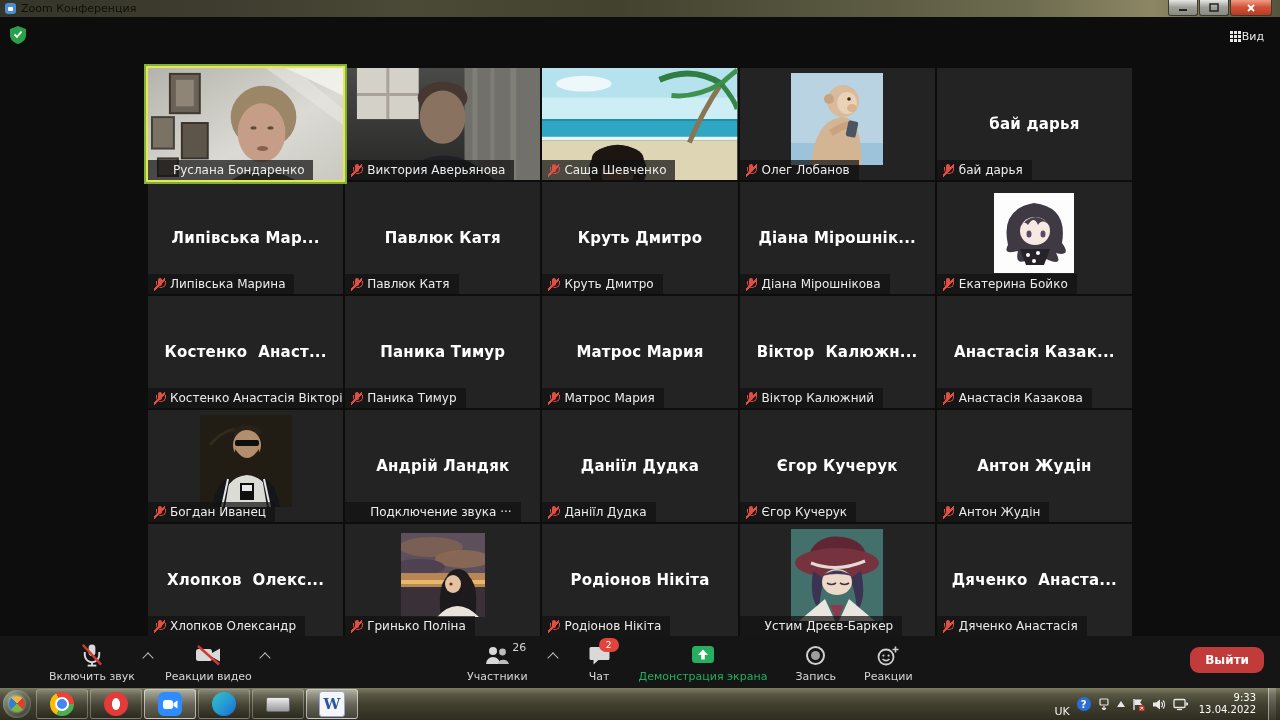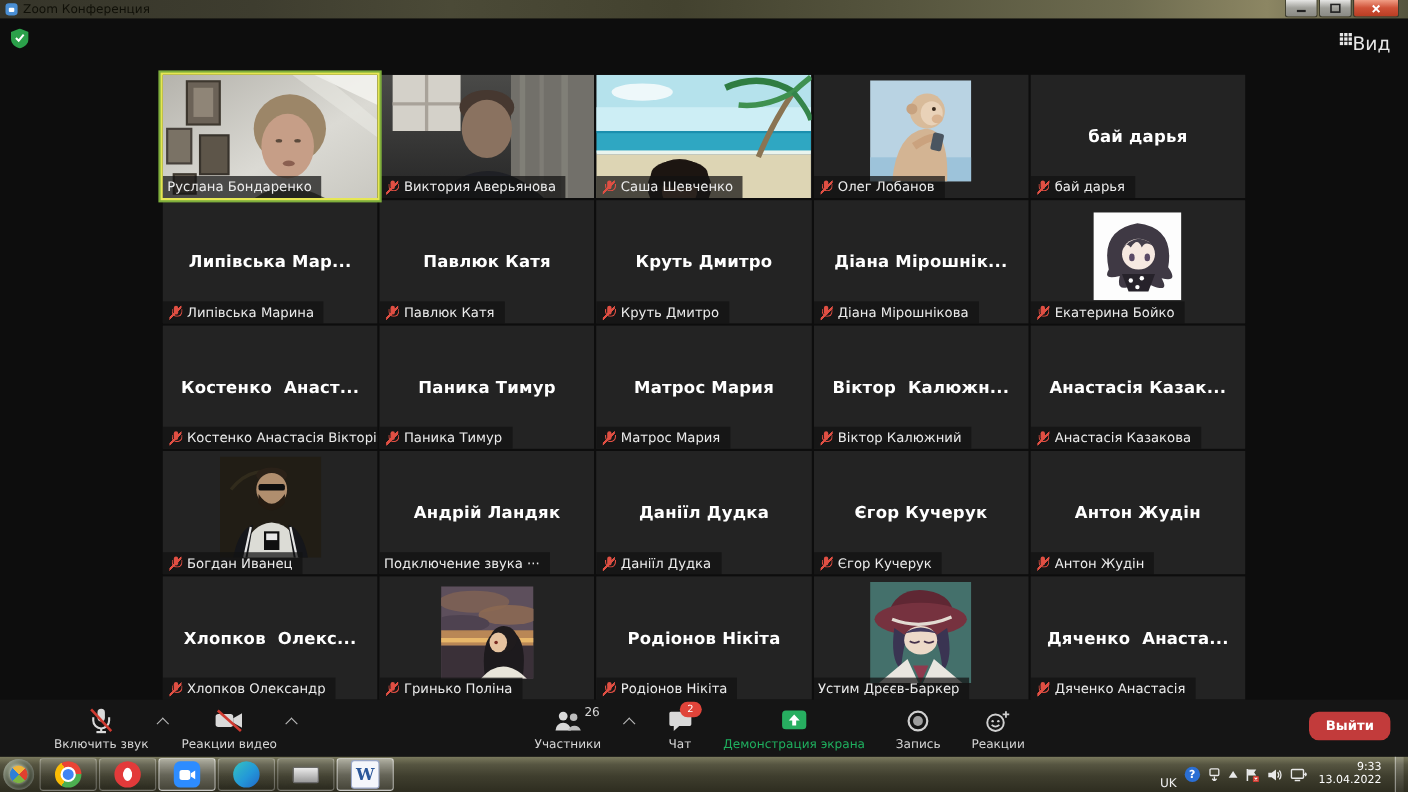--- a/index.html
+++ b/index.html
@@ -15,50 +15,50 @@
   .titlebar .ttl{position:absolute;left:21px;top:1px;font-size:11px;color:#101008;line-height:15px;}
   .winbtns{position:absolute;top:0;right:8px;display:flex;gap:1px;}
   .wbtn{width:28px;height:15px;border:1px solid #3c3b2c;border-top:none;border-radius:0 0 3px 3px;
     background:linear-gradient(#e6e6e4,#9f9f99 48%,#8a8a84);display:flex;align-items:center;justify-content:center;}
   .wbtn svg{display:block}
   .wbtn.close{width:40px;background:linear-gradient(#f09d85,#cf5238 48%,#b93c22);}
 
   
   .content{position:absolute;top:17px;left:0;width:1280px;height:671px;background:#0d0d0d;}
   .shield{position:absolute;left:10px;top:9px;width:16px;height:18px;}
-  .viewbtn{position:absolute;right:10px;top:10px;display:flex;gap:1px;color:#e8e8e8;
-    font-size:17px;padding:3px 6px;border-radius:4px;}
+  .viewbtn{position:absolute;right:10px;top:10px;display:flex;align-items:center;gap:1px;color:#e8e8e8;
+    font-size:11px;padding:3px 6px;border-radius:4px;}
   .gridico{display:grid;grid-template-columns:repeat(3,3px);grid-template-rows:repeat(3,3px);gap:1px;}
   .gridico i{background:#e8e8e8;display:block;}
 
   .vgrid{position:absolute;left:148px;top:51px;width:984px;height:568px;display:grid;
     grid-template-columns:repeat(5,1fr);grid-template-rows:repeat(5,1fr);gap:2px;}
   .tile{position:relative;background:#232323;overflow:hidden;}
   .tile.active{box-shadow:0 0 0 2px #e6e754, 0 0 0 4px #7fae3c;z-index:3;}
   .tile .art{position:absolute;inset:0;width:100%;height:100%;}
   .tile .avwrap{position:absolute;inset:0;display:flex;align-items:center;justify-content:center;padding-bottom:10px;}
   .cname{position:absolute;inset:0;display:flex;align-items:center;justify-content:center;
     color:#fff;font-size:15px;font-weight:bold;white-space:pre;letter-spacing:.2px;}
   .plabel{position:absolute;left:0;bottom:0;max-width:96%;display:flex;align-items:center;gap:5px;
     background:rgba(18,18,18,.72);padding:3px 9px 3px 6px;font-size:12px;color:#ececec;white-space:nowrap;overflow:hidden;}
-  .plabel.nomic{padding-left:4px;}
+  .plabel.nomic{padding-left:25px;}
   .mics{position:relative;width:11px;height:13px;flex:0 0 auto;
     background:linear-gradient(135deg,transparent 44%,#e04f43 44%,#e04f43 56%,transparent 56%);}
   .mics::before{content:"";position:absolute;left:3.5px;top:.5px;width:4px;height:7.5px;border-radius:2px;background:#e04f43;}
   .mics::after{content:"";position:absolute;left:1.5px;top:3.5px;width:8px;height:6px;border:1.4px solid #e04f43;border-top:none;border-radius:0 0 5px 5px;}
 
   
   .ztoolbar{position:absolute;left:0;bottom:32px;width:1280px;height:52px;background:#151515;}
   .tb-left{position:absolute;left:4px;top:4px;display:flex;align-items:flex-start;margin-left:40px;}
   .tbtn{display:flex;flex-direction:column;align-items:center;gap:3px;color:#d6d6d6;font-size:11px;
     padding:3px 5px;border-radius:6px;white-space:nowrap;}
   .tbtn .ic{height:24px;display:flex;align-items:center;justify-content:center;position:relative;}
   .chevbtn{margin:10px 6px 0 2px;width:12px;height:12px;display:flex;align-items:center;justify-content:center;}
   .chev{width:7px;height:7px;border-left:1.6px solid #b9b9b9;border-top:1.6px solid #b9b9b9;transform:rotate(45deg);margin-top:3px;}
-  .tb-center{position:absolute;left:462px;top:4px;display:flex;align-items:flex-start;gap:18px;margin-left:19px;}
+  .tb-center{position:absolute;left:462px;top:4px;display:flex;align-items:flex-start;gap:18px;}
   .pcount{position:absolute;top:-2px;right:-16px;font-size:11px;color:#d6d6d6;}
   .badge{position:absolute;top:-5px;right:-8px;min-width:14px;height:14px;border-radius:8px;background:#e0443a;
     color:#fff;font-size:9px;display:flex;align-items:center;justify-content:center;padding:0 3px;}
   .share-label{color:#1fb05f;}
   .leavebtn{position:absolute;right:16px;top:11px;background:#c23b3b;color:#fff;font-size:12px;font-weight:bold;
     padding:6px 15px;border-radius:9px;}
 
   
   .taskbar{position:absolute;left:0;bottom:0;width:1280px;height:32px;
     background:linear-gradient(#7b7a5e,#565541 22%,#3f3e2e 55%,#2e2d20);display:flex;align-items:center;}

